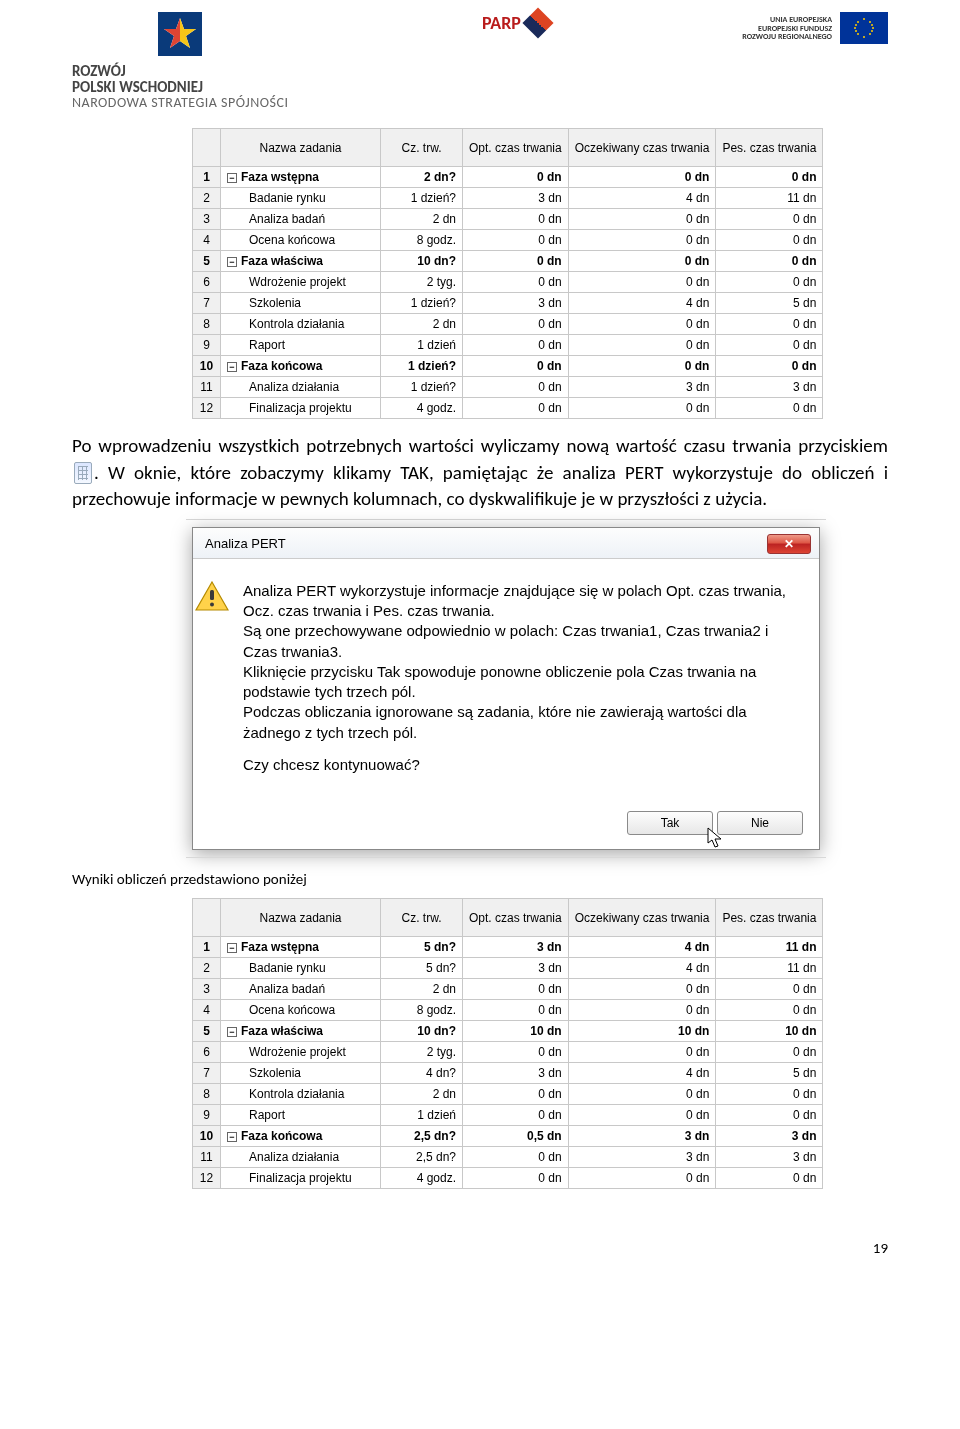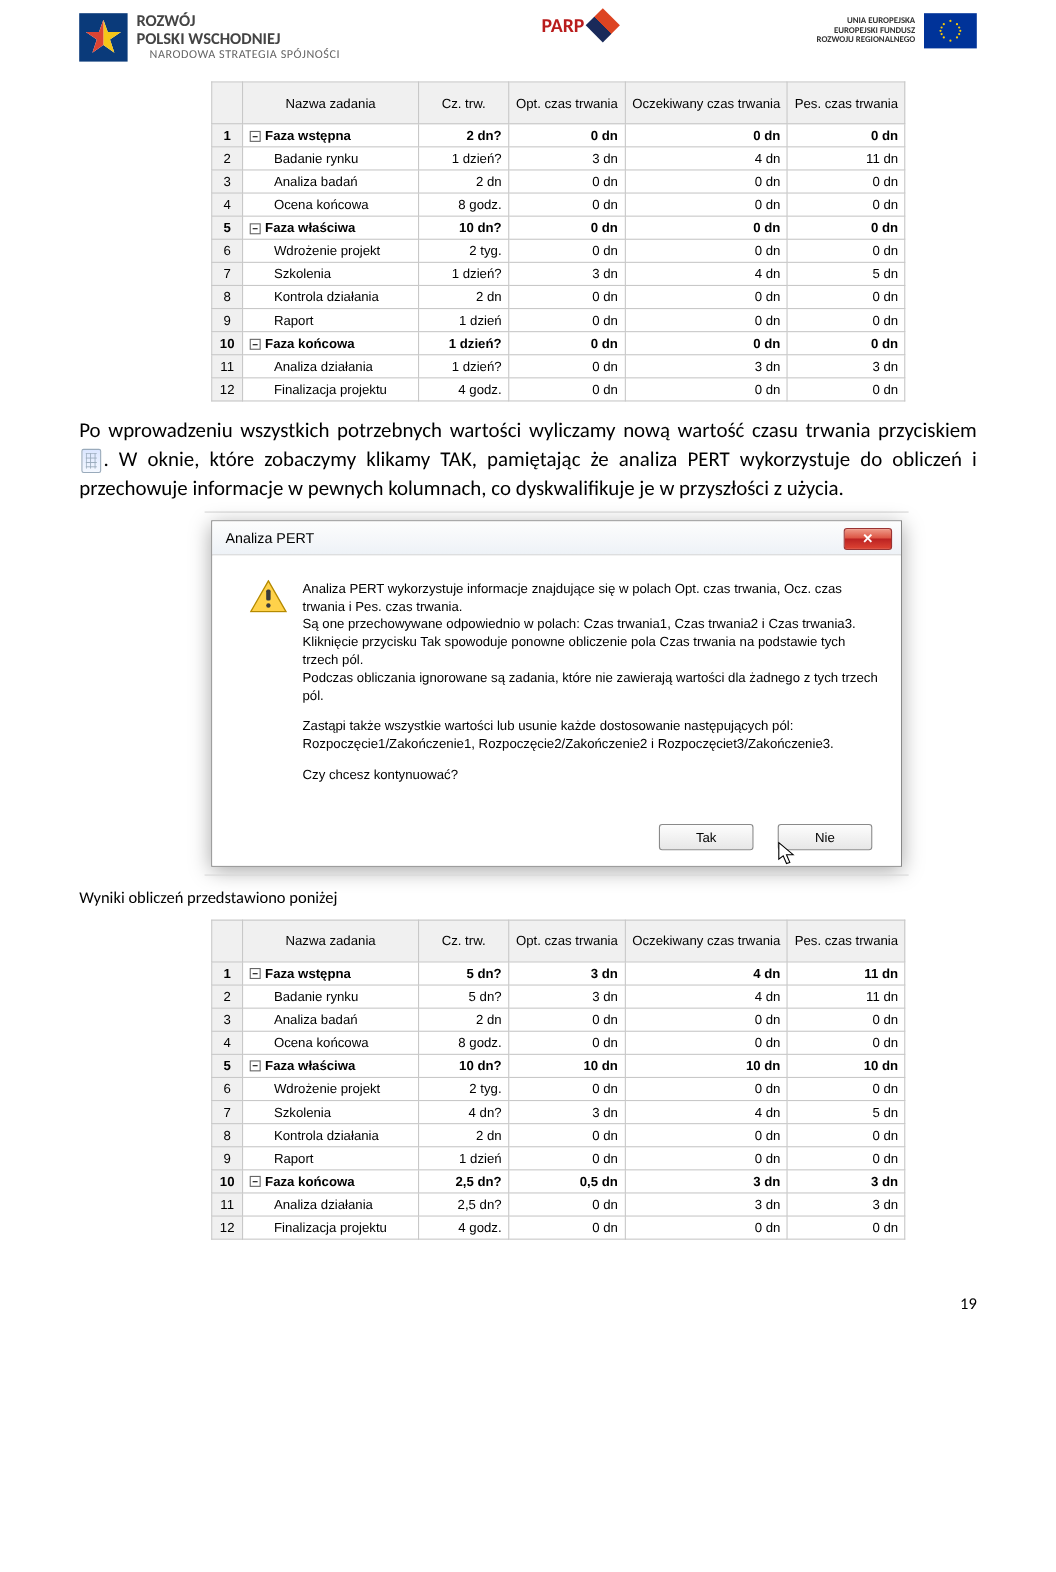--- a/index.html
+++ b/index.html
@@ -10,29 +10,29 @@
     color: #000;
     width: 960px;
     padding: 12px 72px 40px 72px;
   }
   .logos {
     display: flex;
     justify-content: space-between;
     align-items: flex-start;
     margin-bottom: 18px;
   }
-  .logo-left { display: flex; align-items: flex-end; gap: 8px; }
+  .logo-left { display: flex; align-items: center; gap: 8px; flex-direction: column; }
   .logo-left .sq {
     width: 44px; height: 44px; background: #0a3a7a;
     display: flex; align-items: center; justify-content: center;
     position: relative;
   }
   .logo-left .sq svg { width: 36px; height: 36px; }
   .logo-left .txt { font-weight: 700; font-size: 15px; line-height: 1.05; color: #444; }
-  .logo-left .txt .sub { font-weight: 400; font-size: 11px; letter-spacing: 0.5px; color: #666; margin-left: 12px; }
+  .logo-left .txt .sub { font-weight: 400; font-size: 14px; letter-spacing: 0.5px; color: #666; }
   .logo-mid { display: flex; align-items: center; gap: 6px; font-weight: 700; font-size: 18px; color: #b91c1c; }
   .logo-mid .diamond {
     width: 22px; height: 22px; transform: rotate(45deg);
     background: conic-gradient(#d42 0 25%, #1a2a5a 25% 75%, #d42 75% 100%);
   }
   .logo-right { display: flex; align-items: center; gap: 8px; }
   .logo-right .txt { text-align: right; font-size: 8px; font-weight: 700; color: #333; line-height: 1.1; }
   .logo-right .flag { width: 48px; height: 32px; background: #003399; display: flex; align-items: center; justify-content: center; }
 
   .table-wrap { margin: 0 0 12px 120px; }
@@ -107,32 +107,32 @@
   }
   .dialog .closebtn {
     width: 44px; height: 20px; border-radius: 3px;
     background: linear-gradient(#e98 0%, #d54 45%, #b22 50%, #d43 100%);
     border: 1px solid #933;
     color: #fff; text-align: center; font-weight: 700; font-size: 12px;
     line-height: 18px;
   }
   .dialog .body {
     display: flex; gap: 14px;
-    padding: 22px 18px 62px 34px;
+    padding: 22px 18px 62px 2px;
     background: #fff;
-    font-size: 12px;
+    font-size: 15px;
     line-height: 1.35;
   }
   .dialog .body .warn {
     width: 34px; height: 30px; flex-shrink: 0;
   }
   .dialog .body .msg p { margin: 0 0 12px 0; }
   .dialog .footer {
-    position: absolute; right: 26px; bottom: 14px;
-    display: flex; gap: 22px;
+    position: absolute; right: 16px; bottom: 14px;
+    display: flex; gap: 4px;
   }
   .dialog .footer button {
     width: 86px; height: 24px;
     font-family: Tahoma, "Segoe UI", Arial, sans-serif;
     font-size: 12px;
     background: linear-gradient(#fdfdfd, #e7e7e7);
     border: 1px solid #8a8a8a;
     border-radius: 3px;
   }
   .dialog .cursor {
@@ -330,21 +330,20 @@
             <polygon points="17,1 33,29 1,29" fill="#ffd24a" stroke="#b58a00" stroke-width="1.2"></polygon>
             <rect x="15" y="9" width="4" height="10" rx="1.5" fill="#3a3a3a"></rect>
             <circle cx="17" cy="23.5" r="2" fill="#3a3a3a"></circle>
           </svg>
       </div>
       <div class="msg">
         <p><span>Analiza PERT wykorzystuje informacje znajdujące się w polach Opt. czas trwania, Ocz. czas trwania i Pes. czas trwania.</span><br>
            <span>Są one przechowywane odpowiednio w polach: Czas trwania1, Czas trwania2 i Czas trwania3.</span><br>
            <span>Kliknięcie przycisku Tak spowoduje ponowne obliczenie pola Czas trwania na podstawie tych trzech pól.</span><br>
            <span>Podczas obliczania ignorowane są zadania, które nie zawierają wartości dla żadnego z tych trzech pól.</span></p>
-        <p>Zastąpi także wszystkie wartości lub usunie każde dostosowanie następujących pól: Rozpoczęcie1/Zakończenie1, Rozpoczęcie2/Zakończenie2 i Rozpoczęciet3/Zakończenie3.</p>
         <p>Czy chcesz kontynuować?</p>
       </div>
     </div>
     <div class="footer">
       <button>Tak</button>
       <button>Nie</button>
     </div>
     <svg class="cursor" viewBox="0 0 18 22">
         <polygon points="1,1 1,16 5,13 8,20 11,19 8,12 14,12" fill="#fff" stroke="#000" stroke-width="1"></polygon>
       </svg>

